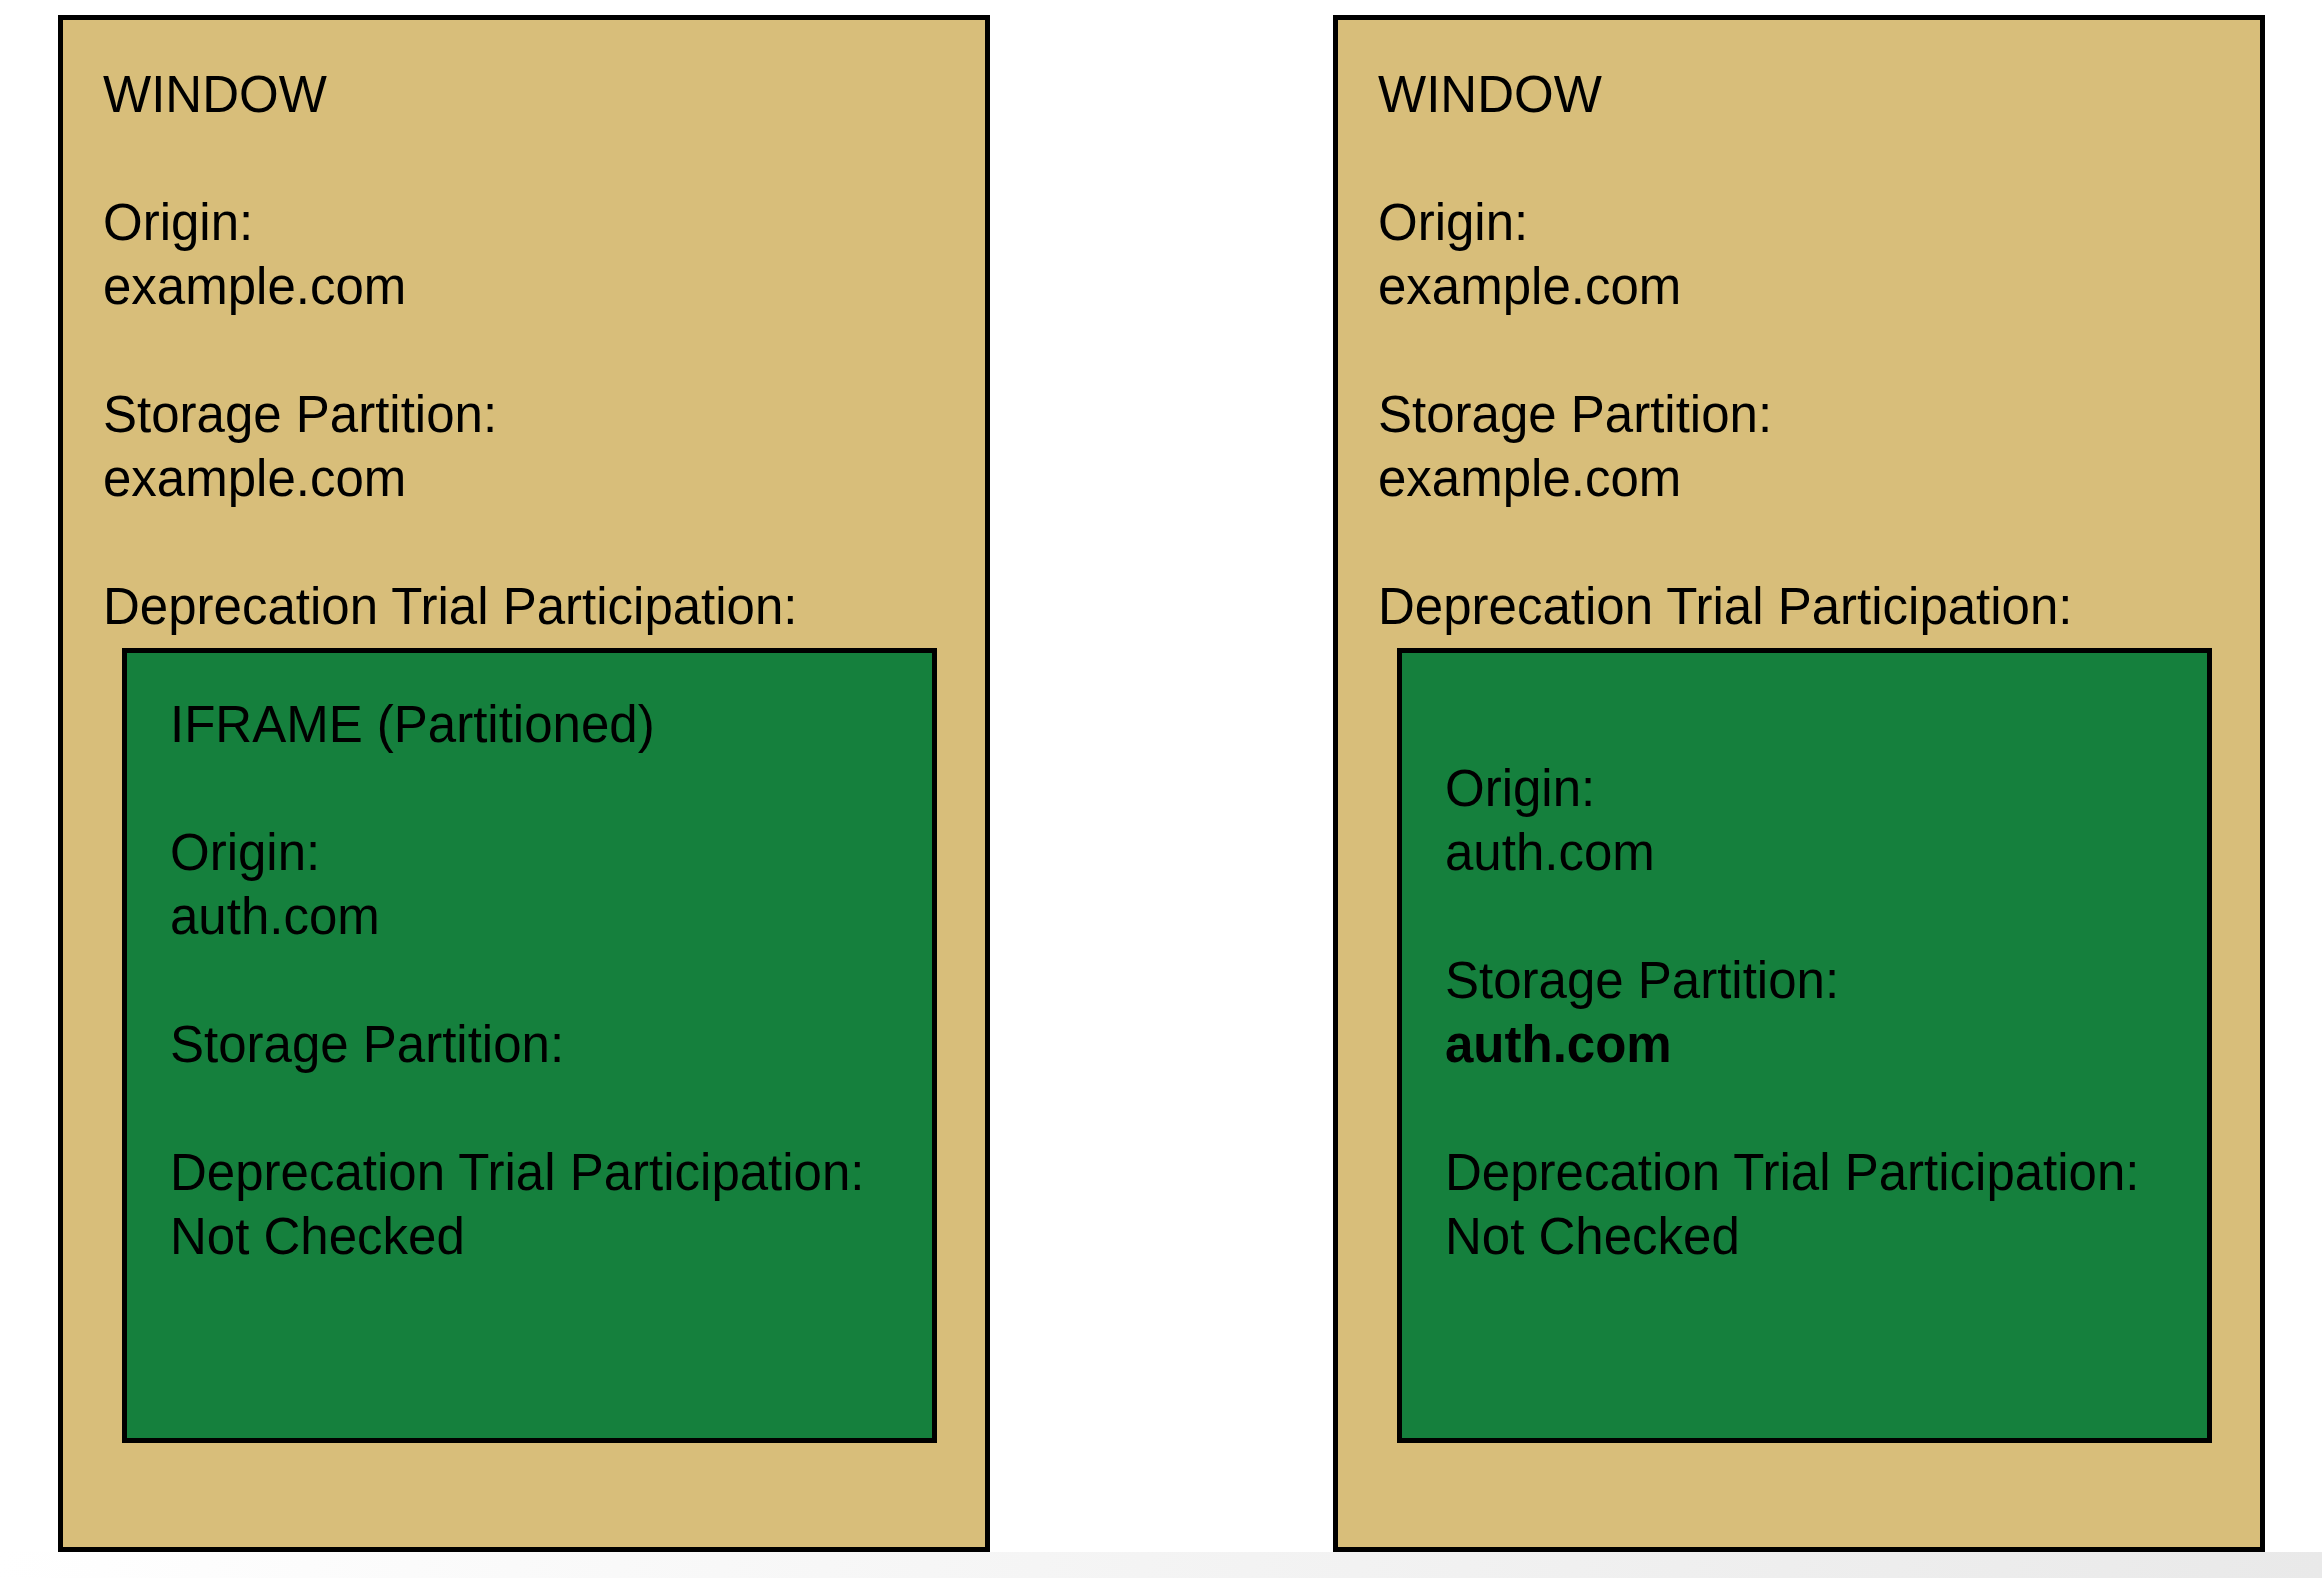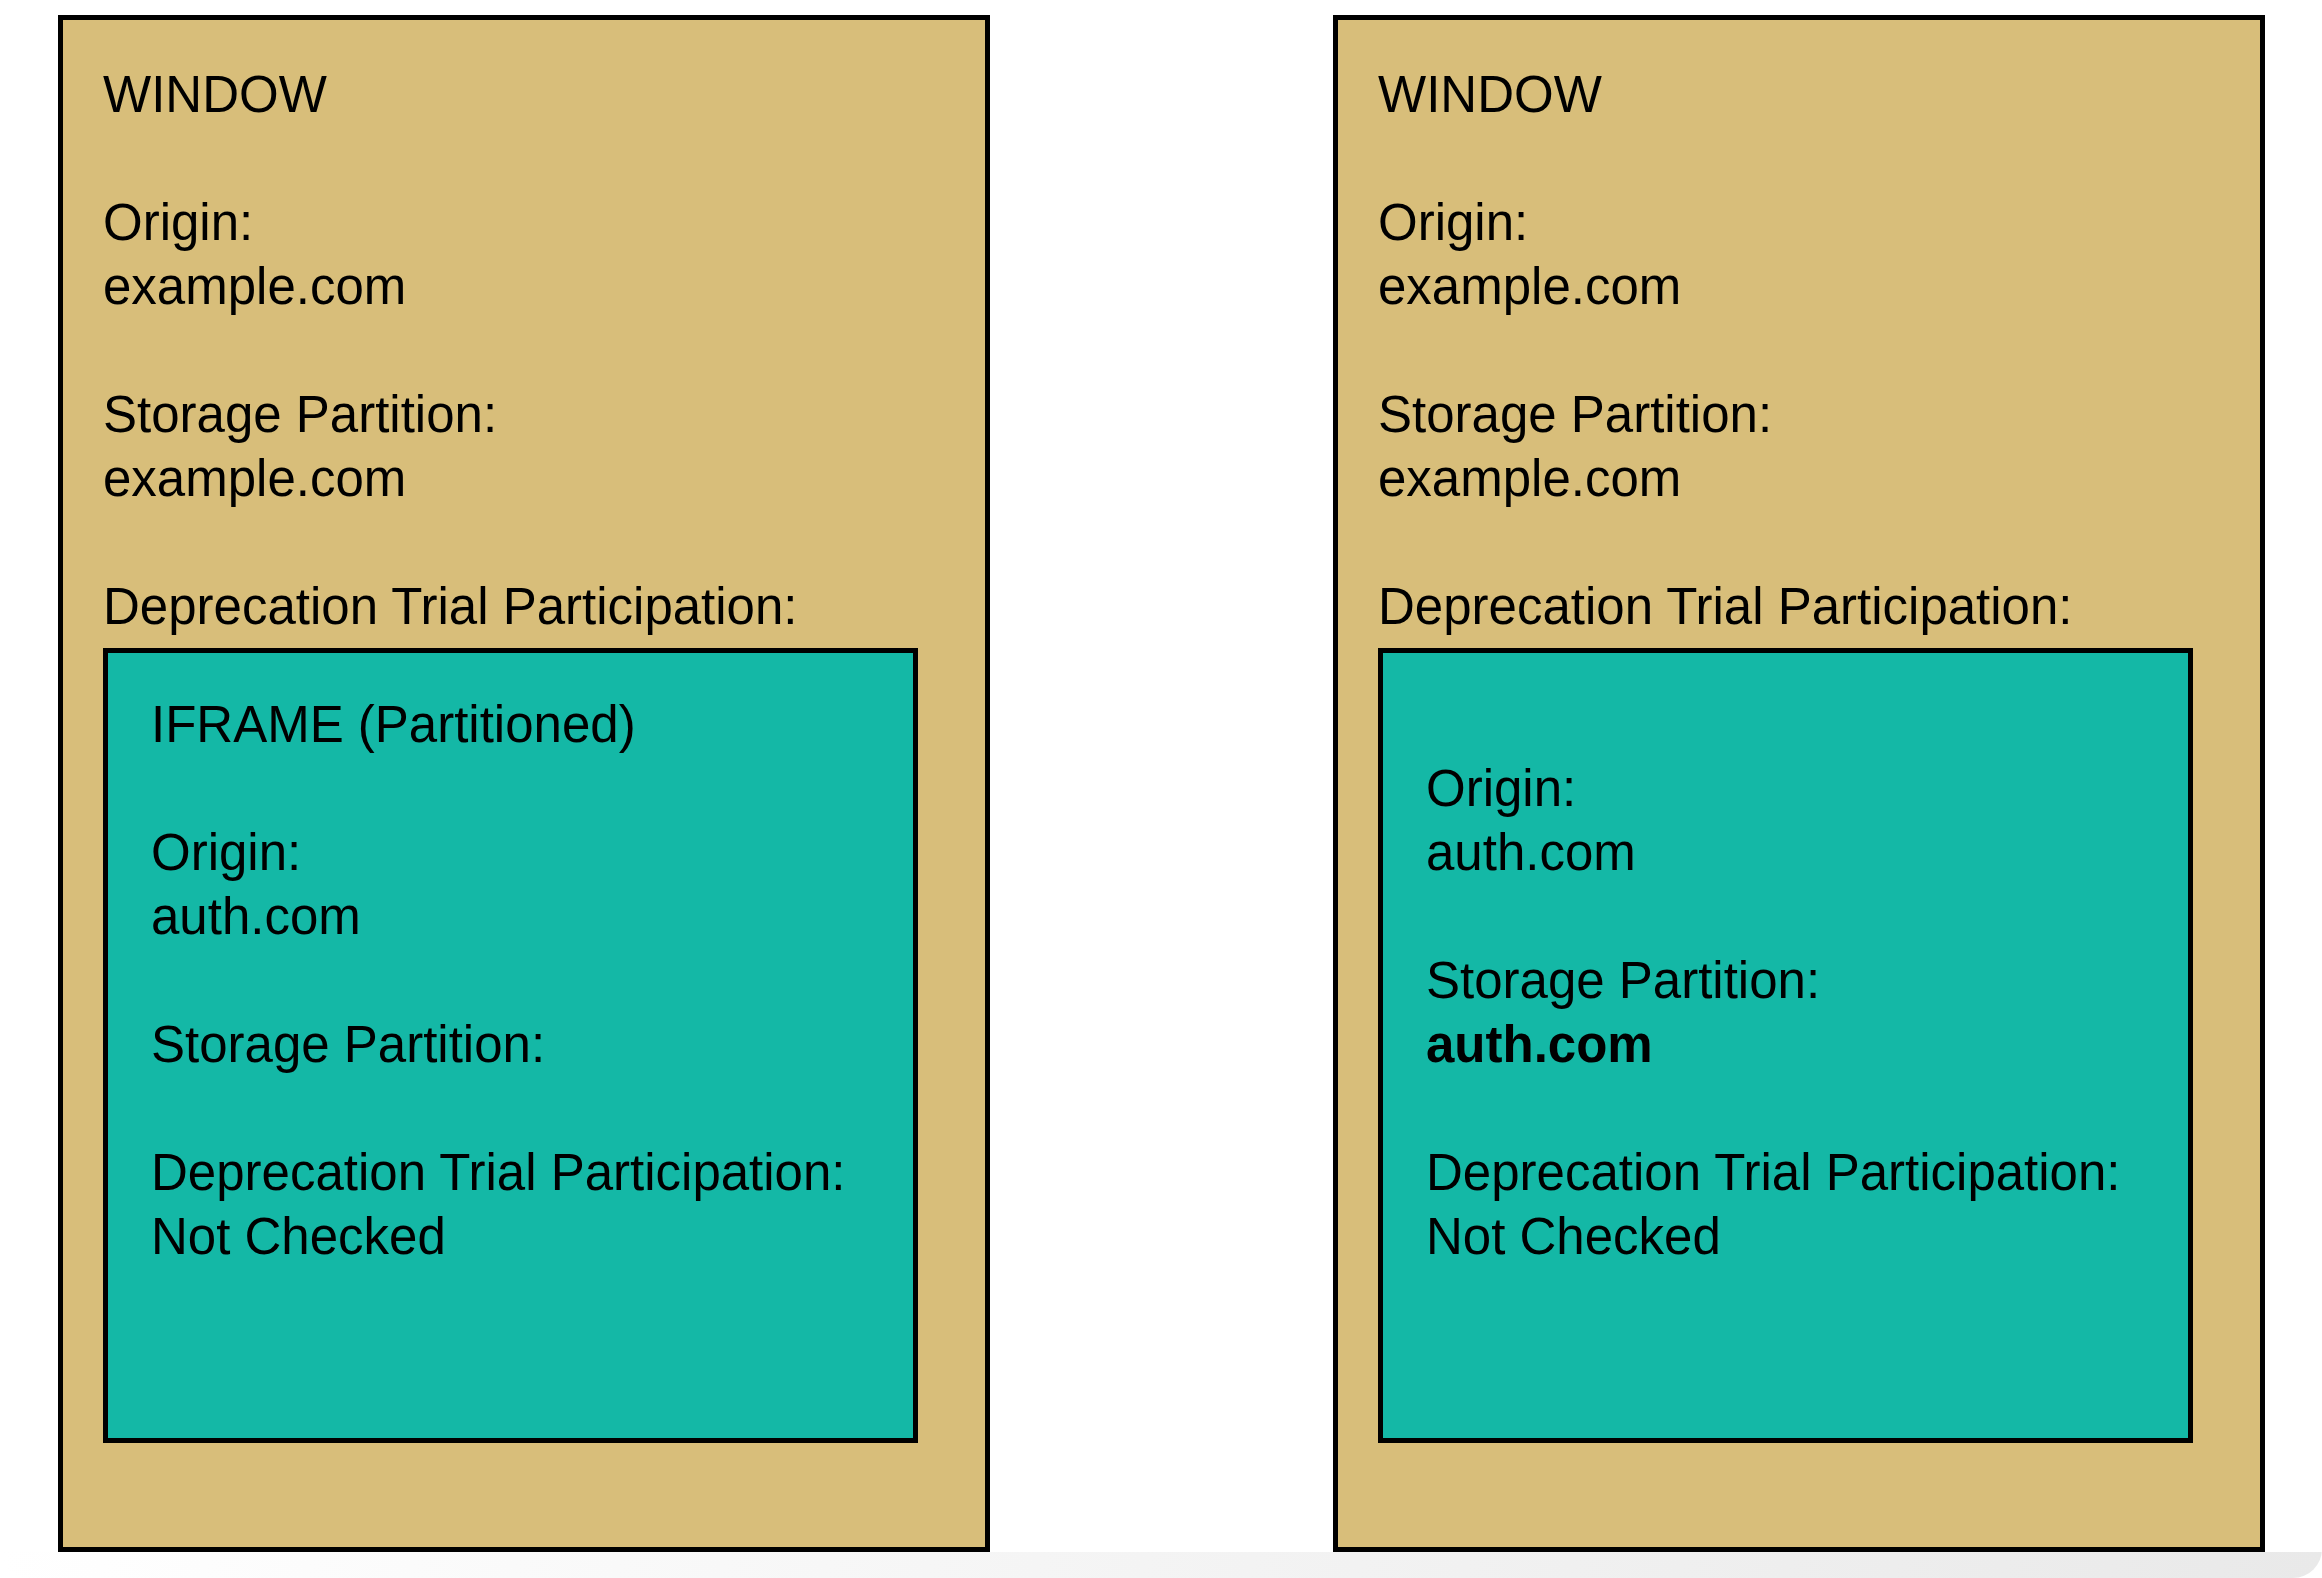--- a/index.html
+++ b/index.html
@@ -8,21 +8,20 @@
     background: #ffffff;
   }
   .canvas {
     position: relative;
     width: 2322px;
     height: 1578px;
     background: #ffffff;
     font-family: "Liberation Sans", sans-serif;
     color: #000000;
     overflow: hidden;
-    border-radius: 29px;
   }
   .panel {
     position: absolute;
     top: 15px;
     width: 932px;
     height: 1537px;
     background: #D8BE7A;
     border: 5px solid #000000;
     box-sizing: border-box;
     padding: 43px 40px 0 40px;
@@ -30,23 +29,24 @@
     line-height: 64px;
   }
   .panel-left  { left: 58px; }
   .panel-right { left: 1333px; }
   .line { white-space: nowrap; }
   .group { margin-top: 64px; }
   .bold-value { font-weight: 700; }
   .iframe-box {
     box-sizing: border-box;
     margin-top: 9px;
+    margin-left: 19px;
     width: 815px;
     height: 795px;
-    background: #14b8a6;
+    background: #15803d;
     border: 5px solid #000000;
     padding: 40px 8px 0 43px;
   }
   .bottom-strip {
     position: absolute;
     left: 0;
     top: 1552px;
     width: 2322px;
     height: 26px;
     background: linear-gradient(100deg, #ffffff 0%, #f6f6f6 40%, #e9e9e9 100%);

